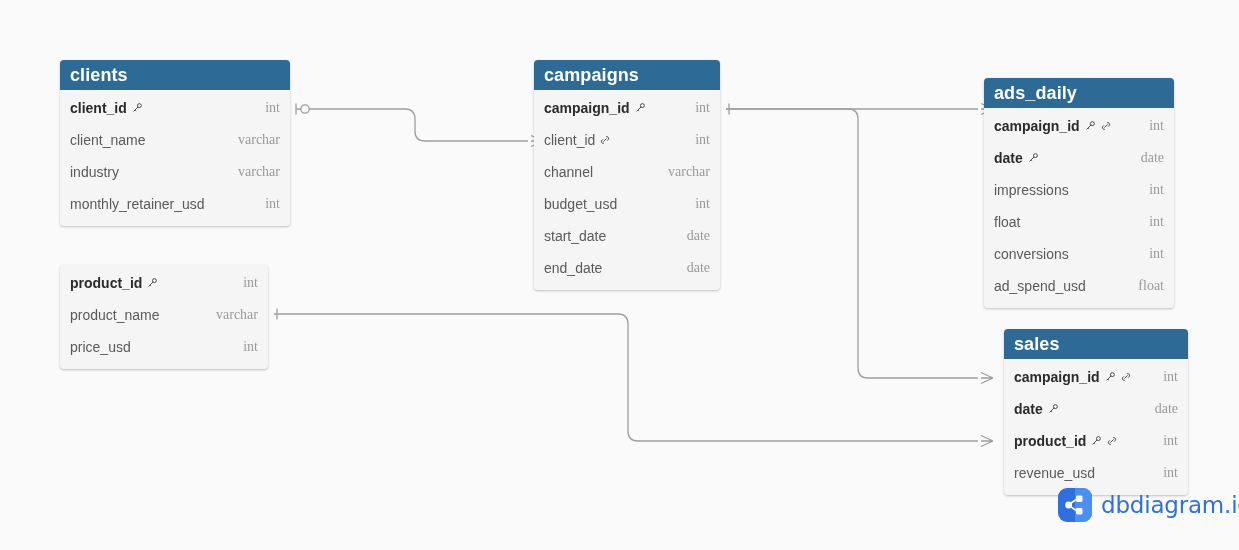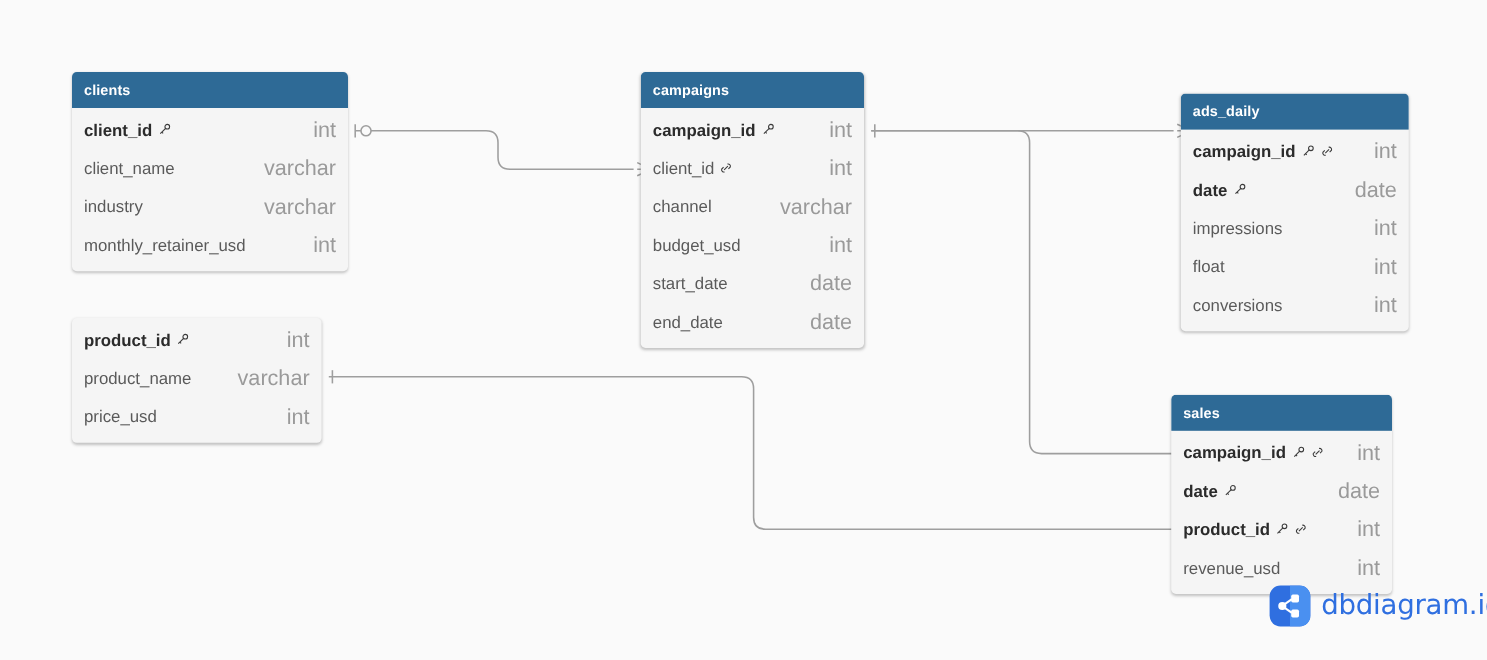--- a/index.html
+++ b/index.html
@@ -31,21 +31,21 @@
   .table {
     position: absolute;
     border-radius: 4px;
     background: #f5f5f5;
     box-shadow: 0 1px 3px rgba(0,0,0,0.14), 0 1px 2px rgba(0,0,0,0.10);
     overflow: hidden;
   }
   .table-header {
     background: #2e6a96;
     color: #ffffff;
-    font-size: 12px;
+    font-size: 18px;
     font-weight: bold;
     line-height: 30px;
     height: 30px;
     padding: 0 0 0 10px;
     letter-spacing: 0.1px;
     box-sizing: border-box;
   }
   .fields {
     padding: 2px 0 6px 0;
   }
@@ -63,23 +63,23 @@
     display: flex;
     align-items: center;
     gap: 4px;
   }
   .field-row.pk .field-name {
     color: #2b2b2b;
     font-weight: bold;
   }
   .field-type {
     margin-left: auto;
-    font-size: 18px;
+    font-size: 14px;
     color: #9a9a9a;
-    font-family: Liberation Sans, sans-serif;
+    font-family: Liberation Serif, serif;
     white-space: nowrap;
     padding-left: 12px;
     text-align: center;
   }
   .ico {
     display: inline-block;
     width: 12px;
     height: 12px;
     line-height: 0;
   }
@@ -338,24 +338,30 @@
           <span>float</span>
         </span>
         <span class="field-type">int</span>
       </div>
       <div class="field-row">
         <span class="field-name">
           <span>conversions</span>
         </span>
         <span class="field-type">int</span>
       </div>
-    </div>
-  </div>
-
-  <div class="table" style="left:976px; top:329px; width:184px;">
+      <div class="field-row">
+        <span class="field-name">
+          <span>ad_spend_usd</span>
+        </span>
+        <span class="field-type">float</span>
+      </div>
+    </div>
+  </div>
+
+  <div class="table" style="left:1004px; top:329px; width:184px;">
     <div class="table-header">sales</div>
     <div class="fields">
       <div class="field-row pk">
         <span class="field-name">
           <span>campaign_id</span>
           <span class="ico">
               <svg width="12" height="12" viewBox="0 0 16 16">
                 <g fill="none" stroke="#3b3b3b" stroke-width="1.2">
                   <circle cx="11.2" cy="4.8" r="2.6"></circle>
                   <path d="M9.4 6.6 L3.4 12.6"></path>

